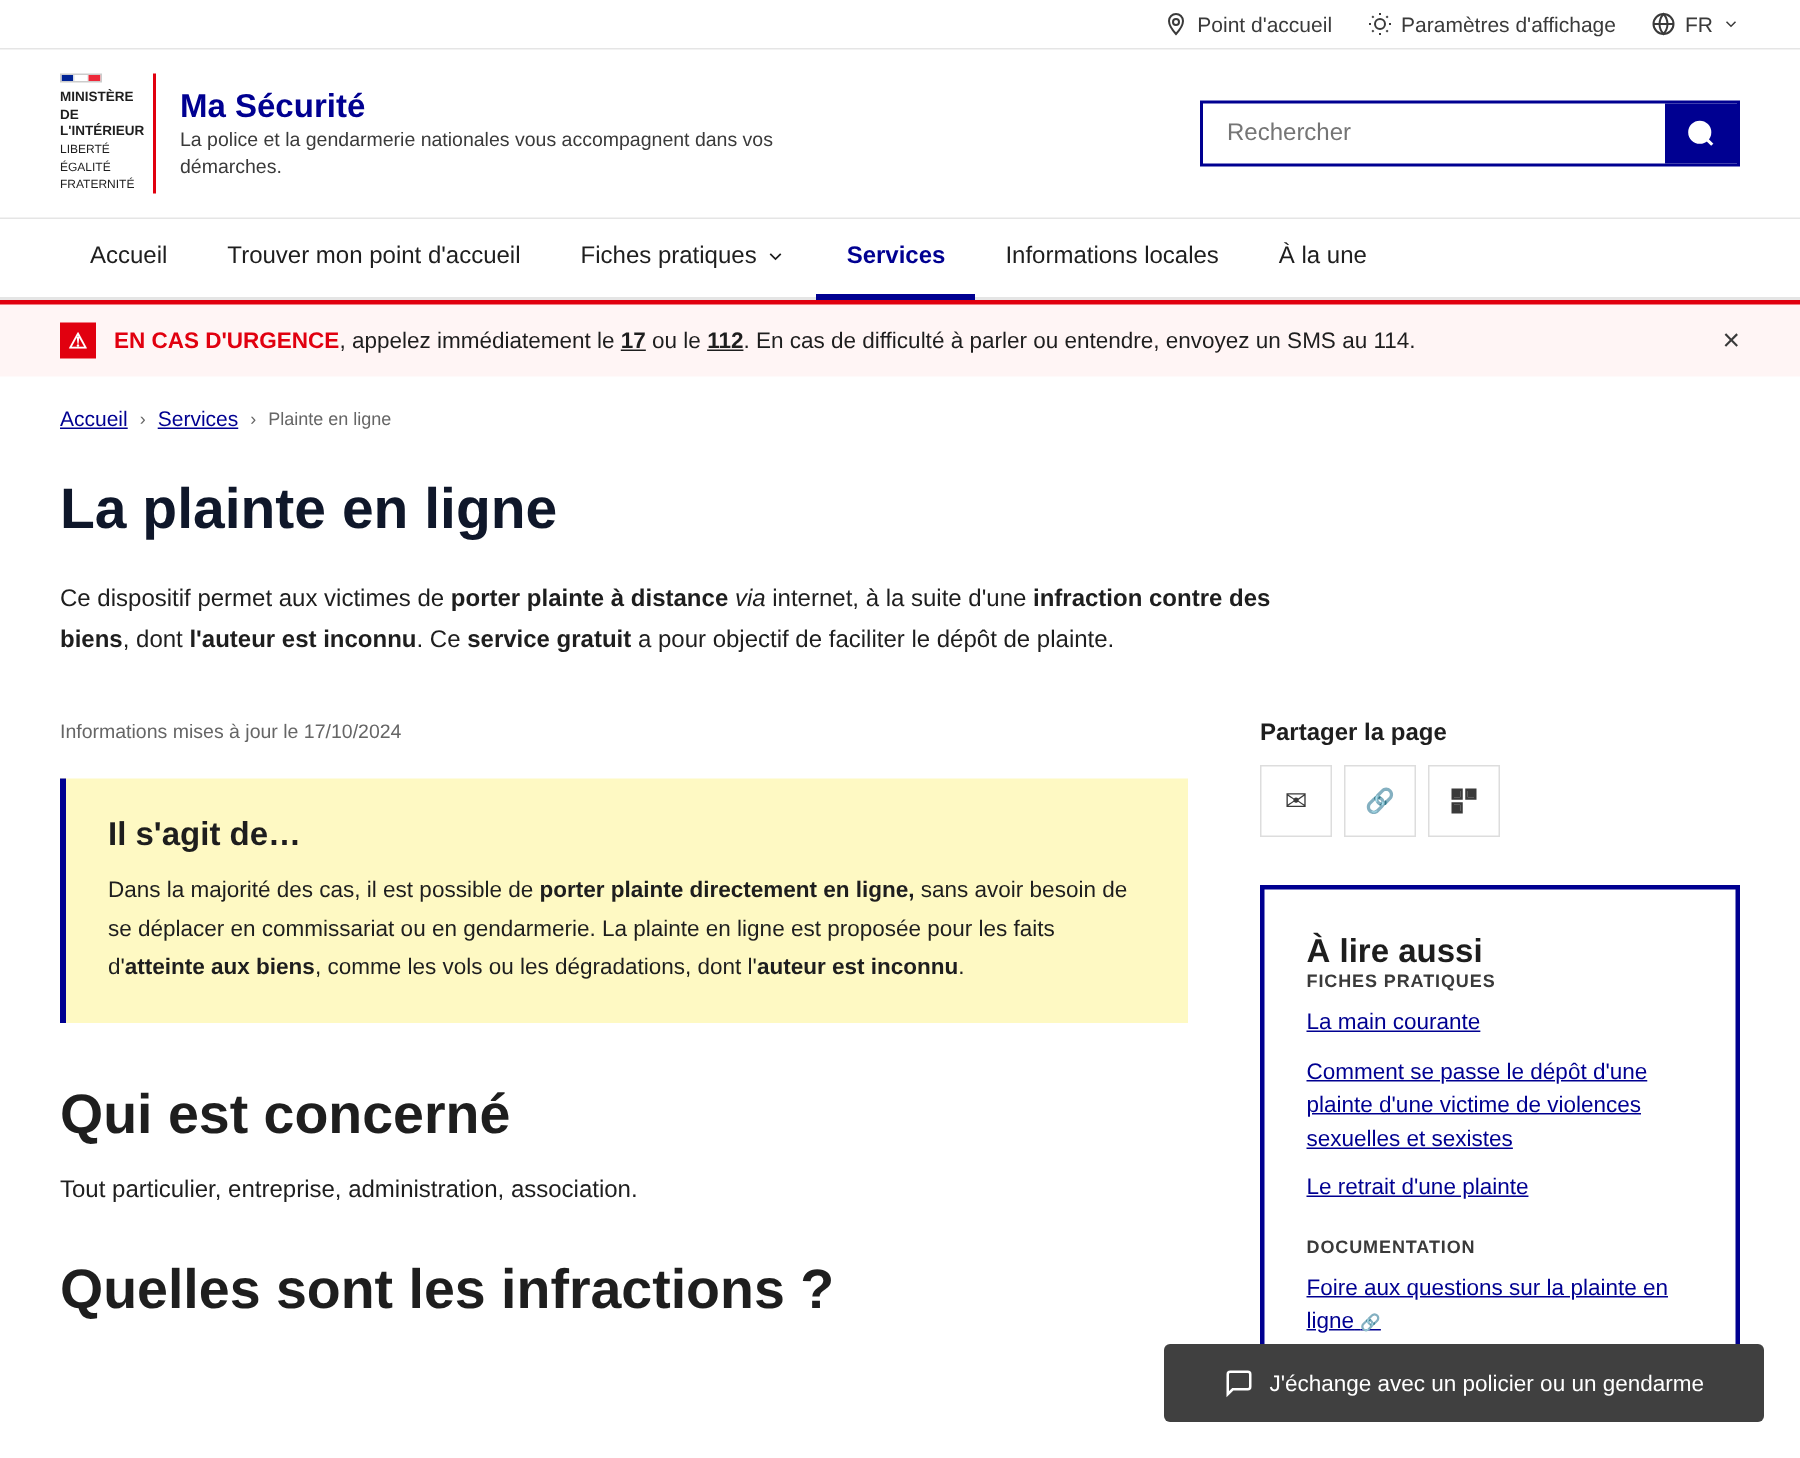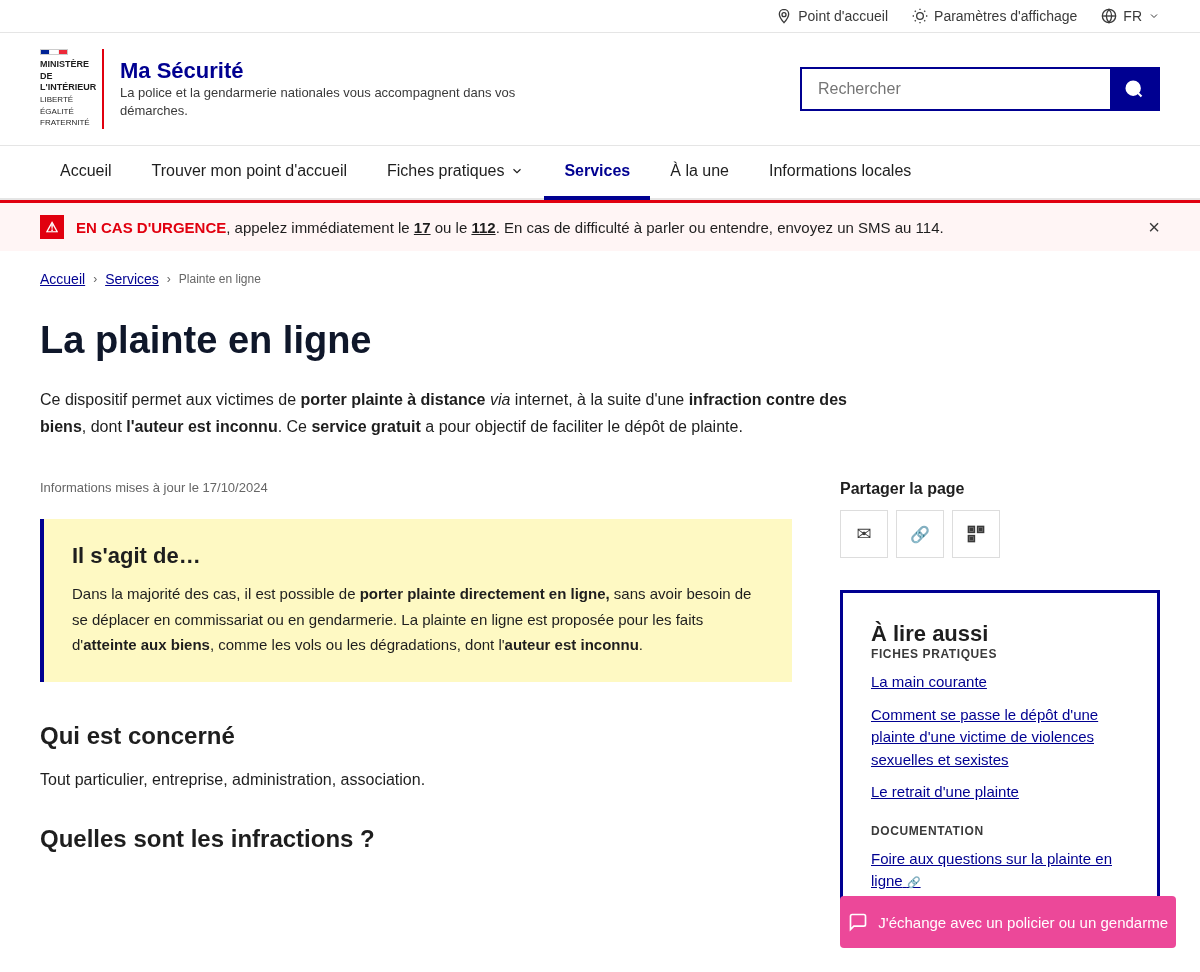--- a/index.html
+++ b/index.html
@@ -282,41 +282,41 @@
       margin-bottom: 12px;
     }
     .callout-text {
       font-size: 15px;
       line-height: 1.7;
       color: #1e1e1e;
     }
 
     
     .section-title {
-      font-size: 24px;
+      font-size: 37px;
       font-weight: bold;
       color: #1e1e1e;
       margin-bottom: 16px;
     }
     .section-text {
       font-size: 16px;
       line-height: 1.7;
       color: #1e1e1e;
       margin-bottom: 32px;
     }
 
     
     .chat-button {
       position: fixed;
       bottom: 24px;
       right: 24px;
-      background: #ec4899;
+      background: #404040;
       color: #fff;
       border: none;
-      padding: 16px 8px;
+      padding: 16px 40px;
       border-radius: 4px;
       font-size: 15px;
       cursor: pointer;
       display: flex;
       align-items: center;
       gap: 10px;
       z-index: 100;
     }
 
     
@@ -404,22 +404,22 @@
 <nav class="nav">
   <a class="nav-item">Accueil</a>
   <a class="nav-item">Trouver mon point d'accueil</a>
   <a class="nav-item">
     <span>Fiches pratiques</span>
     <svg width="14" height="14" viewBox="0 0 24 24" fill="none" stroke="currentColor" stroke-width="2">
         <polyline points="6 9 12 15 18 9"></polyline>
       </svg>
   </a>
   <a class="nav-item active">Services</a>
+  <a class="nav-item">Informations locales</a>
   <a class="nav-item">À la une</a>
-  <a class="nav-item">Informations locales</a>
 </nav>
 
 <div class="emergency-banner">
   <div class="emergency-left">
     <div class="emergency-icon">⚠</div>
     <p class="emergency-text">
       <strong>EN CAS D'URGENCE</strong><span>, appelez immédiatement le </span><a>17</a><span> ou le </span><a>112</a><span>. En cas de difficulté à parler ou entendre, envoyez un SMS au 114.</span>
     </p>
   </div>
   <button class="emergency-close">×</button>

